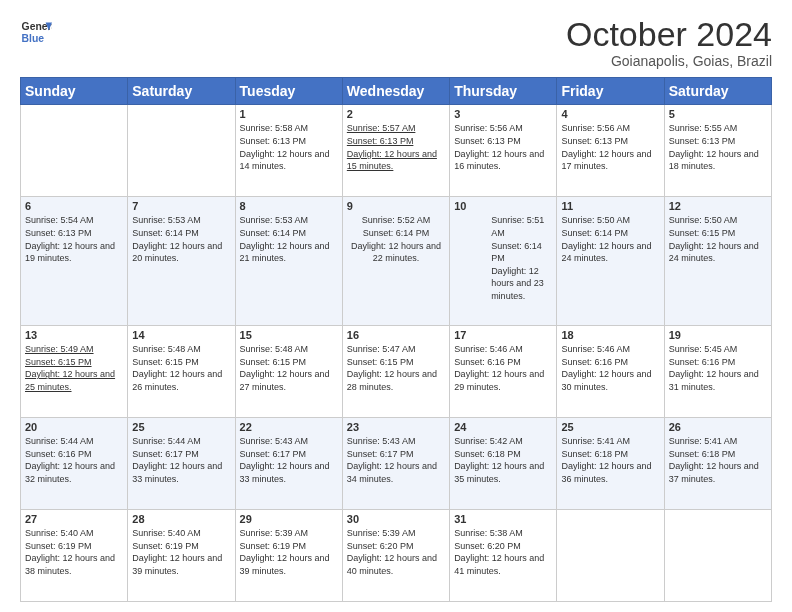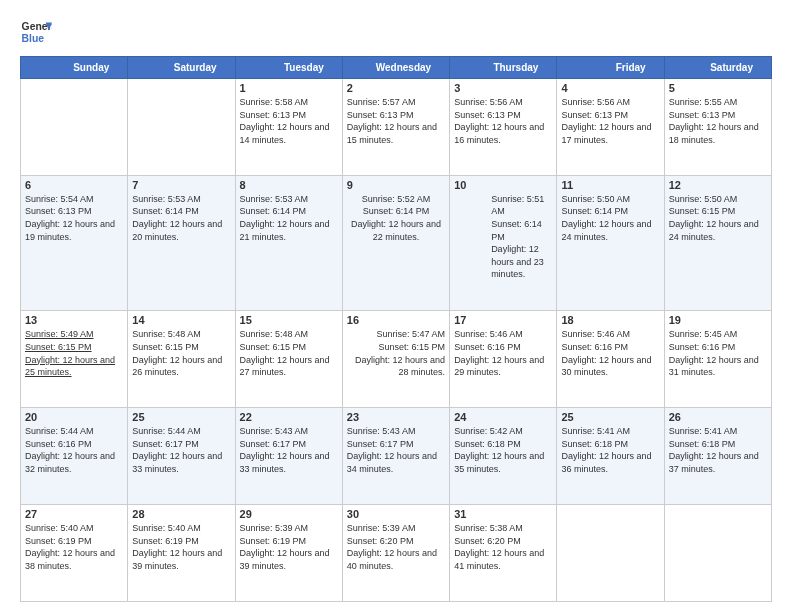--- a/index.html
+++ b/index.html
@@ -48,24 +48,24 @@
     .calendar {
       flex: 1;
       border: 1px solid #ccc;
       border-collapse: collapse;
       width: 100%;
       table-layout: fixed;
     }
     .calendar th {
       background-color: #4472c4;
       color: #fff;
-      font-size: 10px;
+      font-size: 14px;
       font-weight: bold;
-      padding: 5px 18px;
-      text-align: right;
+      padding: 5px 4px;
+      text-align: left;
       border: 1px solid #3a62a7;
     }
     .calendar td {
       border: 1px solid #ccc;
       vertical-align: top;
       padding: 3px 4px;
       font-size: 9.5px;
       color: #333;
       background: #fff;
       height: 78px;
@@ -101,20 +101,24 @@
 <body>
 
 <div class="page">
   <div class="header">
     <div class="logo">
       <svg class="logo-icon" viewBox="0 0 40 40">
         <text x="2" y="18" font-size="13" font-weight="bold" fill="#333" font-family="Arial">General</text>
         <text x="2" y="32" font-size="13" font-weight="bold" fill="#4472c4" font-family="Arial">Blue</text>
         <polygon points="32,8 40,8 36,18" fill="#4472c4"></polygon>
       </svg>
+    </div>
+    <div class="title-block">
+      <div class="month-title">October 2024</div>
+      <div class="location">Goianapolis, Goias, Brazil</div>
     </div>
   </div>
 
   <table class="calendar">
     <thead>
       <tr>
         <th>Sunday</th>
         <th>Saturday</th>
         <th>Tuesday</th>
         <th>Wednesday</th>
@@ -128,21 +132,21 @@
           <td class="empty-cell"></td>
           <td class="empty-cell"></td>
           <td>
             <span class="day-number">1</span>
             <div class="day-info" style="white-space: pre-line;">Sunrise: 5:58 AM
 Sunset: 6:13 PM
 Daylight: 12 hours and 14 minutes.</div>
           </td>
           <td>
             <span class="day-number">2</span>
-            <div class="day-info" style="white-space: pre-line;">Sunrise: 5:57 AM
+            <div class="day-info" style="white-space: pre-line; text-decoration: underline;">Sunrise: 5:57 AM
 Sunset: 6:13 PM
 Daylight: 12 hours and 15 minutes.</div>
           </td>
           <td>
             <span class="day-number">3</span>
             <div class="day-info" style="white-space: pre-line;">Sunrise: 5:56 AM
 Sunset: 6:13 PM
 Daylight: 12 hours and 16 minutes.</div>
           </td>
           <td>
@@ -216,21 +220,21 @@
 Daylight: 12 hours and 26 minutes.</div>
           </td>
           <td>
             <span class="day-number">15</span>
             <div class="day-info" style="white-space: pre-line;">Sunrise: 5:48 AM
 Sunset: 6:15 PM
 Daylight: 12 hours and 27 minutes.</div>
           </td>
           <td>
             <span class="day-number">16</span>
-            <div class="day-info" style="white-space: pre-line; text-align: right;">Sunrise: 5:47 AM
+            <div class="day-info" style="white-space: pre-line;">Sunrise: 5:47 AM
 Sunset: 6:15 PM
 Daylight: 12 hours and 28 minutes.</div>
           </td>
           <td>
             <span class="day-number">17</span>
             <div class="day-info" style="white-space: pre-line;">Sunrise: 5:46 AM
 Sunset: 6:16 PM
 Daylight: 12 hours and 29 minutes.</div>
           </td>
           <td>

